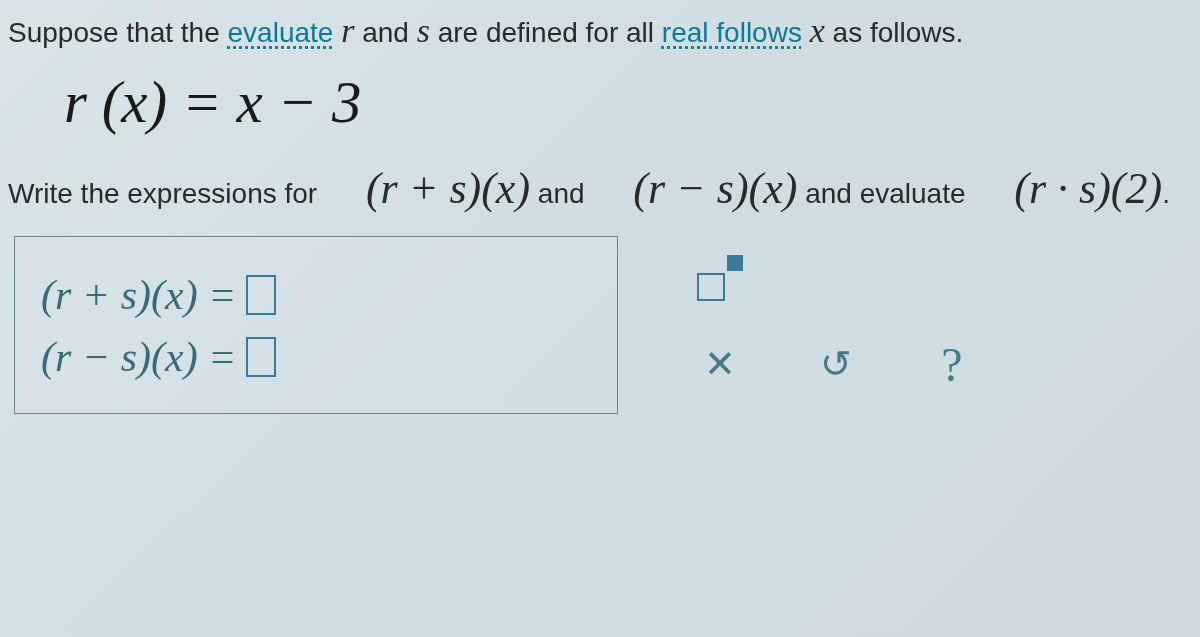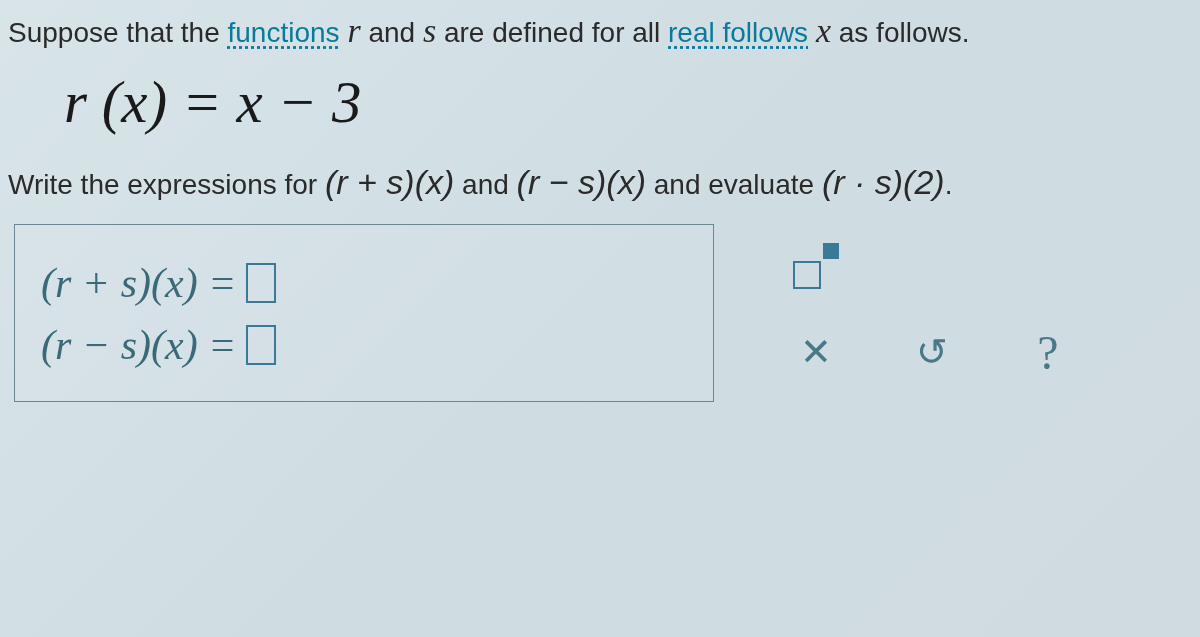--- a/index.html
+++ b/index.html
@@ -18,27 +18,27 @@
     color: #0a7a9a;
     text-decoration: underline dotted;
     text-underline-offset: 4px;
   }
   .question-line { margin-bottom: 8px; }
   .math-italic { font-family: 'Times New Roman', serif; font-style: italic; font-size: 34px; }
   .func-block { margin: 18px 0 26px 56px; }
   .func-line { font-family: 'Times New Roman', serif; font-size: 59px; font-style: italic; color: #1a1a1a; margin: 6px 0; }
   .sup { font-size: 0.6em; vertical-align: super; font-style: normal; }
   .mid-text { margin: 4px 0 22px 0; font-size: 28px; }
-  .mid-text .mserif { font-family: Liberation Sans, sans-serif; font-size: 34px; }
+  .mid-text .mserif { font-family: Liberation Serif, serif; font-size: 44px; margin-left: 41px; }
   .answer-row { display: flex; align-items: flex-start; gap: 68px; padding-left: 6px; }
   .answer-box {
     border: 1px solid #6b878f;
     background: rgba(255,255,255,0.06);
     padding: 20px 32px 18px 26px;
-    width: 700px;
+    width: 604px;
   }
   .ans-line {
     font-family: 'Times New Roman', serif;
     font-size: 42px;
     font-style: italic;
     color: #3a6a78;
     margin: 14px 0;
     display: flex;
     align-items: center;
     gap: 10px;
@@ -76,21 +76,21 @@
     background: #3a7a98;
   }
   .reset-icon { font-family: Arial; font-size: 38px; color: #4a7888; }
   .help-icon { font-family: 'Times New Roman', serif; font-size: 48px; color: #4a7888; }
   .x-icon { font-size: 38px; color: #4a7888; font-weight: 300; }
 </style>
 </head>
 <body>
 
 <div class="question-line">
-  <span>Suppose that the </span><span class="link-text">functions</span><span> </span><span class="math-italic">r</span><span> and </span><span class="math-italic">s</span><span> are defined for all </span><span class="link-text">real follows</span><span> </span><span class="math-italic">x</span><span> as follows.</span>
+  <span>Suppose that the </span><span class="link-text">evaluate</span><span> </span><span class="math-italic">r</span><span> and </span><span class="math-italic">s</span><span> are defined for all </span><span class="link-text">real follows</span><span> </span><span class="math-italic">x</span><span> as follows.</span>
 </div>
 
 <div class="func-block">
   <div class="func-line">
     <span>r (x) = x − 3</span>
   </div>
 </div>
 
 <div class="mid-text">
   <span>Write the expressions for </span><span class="mserif"><i>(r + s)(x)</i></span><span> and </span><span class="mserif"><i>(r − s)(x)</i></span><span> and evaluate </span><span class="mserif"><i>(r · s)(2)</i></span><span>.</span>

